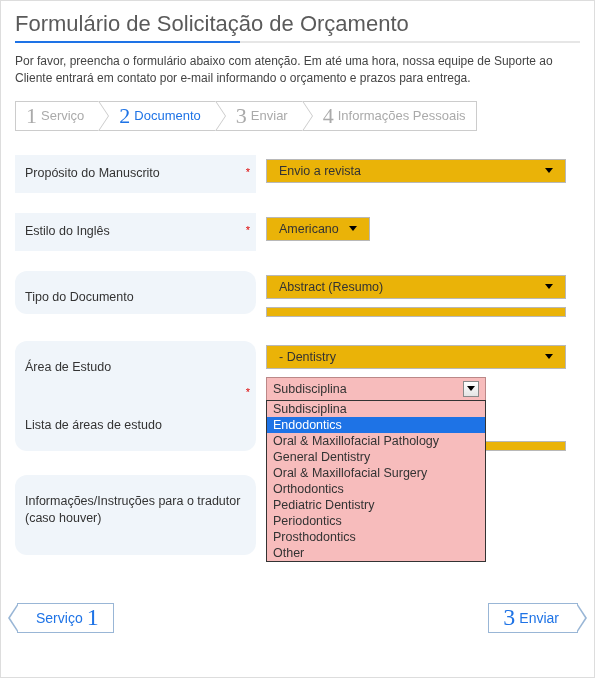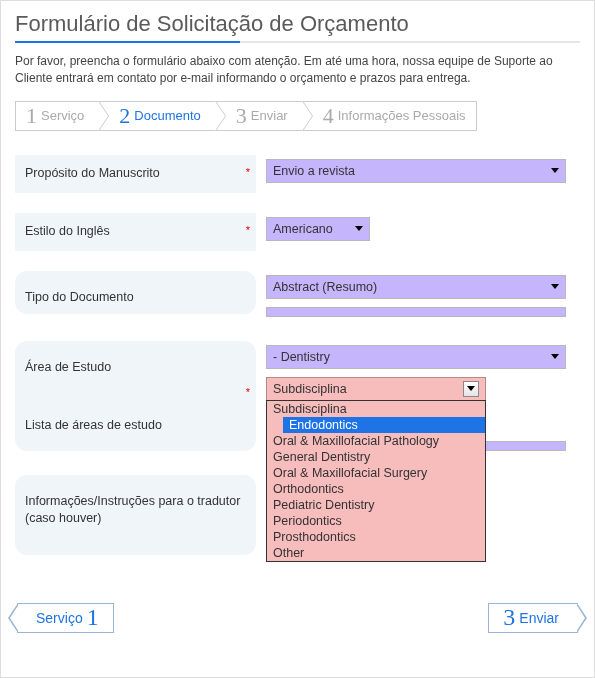--- a/index.html
+++ b/index.html
@@ -127,22 +127,22 @@
     right: 6px;
     top: 10px;
     font-size: 11px;
   }
   .ctrl-col {
     flex: 1;
     padding: 4px 10px;
   }
   .select, .textinput, .textarea-mimic {
     border: 1px solid #b8b8b8;
-    background: #c4b5fd;
-    padding: 4px 6px;
+    background: #eab308;
+    padding: 4px 12px;
     font-size: 12.5px;
     color: #333;
     display: flex;
     align-items: center;
     justify-content: flex-end;
   }
   .select .val { flex: 1; }
   .select .arrow {
     width: 0; height: 0;
     border-left: 4px solid transparent;
@@ -206,21 +206,20 @@
   }
   .sub-list .opt {
     padding: 1px 6px;
     font-size: 12.5px;
     color: #333;
     cursor: default;
   }
   .sub-list .opt.hl {
     background: #1e73e6;
     color: #fff;
-    margin-left: 16px;
   }
   
   .footer {
     display: flex;
     justify-content: space-between;
     margin-top: 38px;
     padding: 0 2px 6px;
   }
   .navbtn {
     display: flex;

